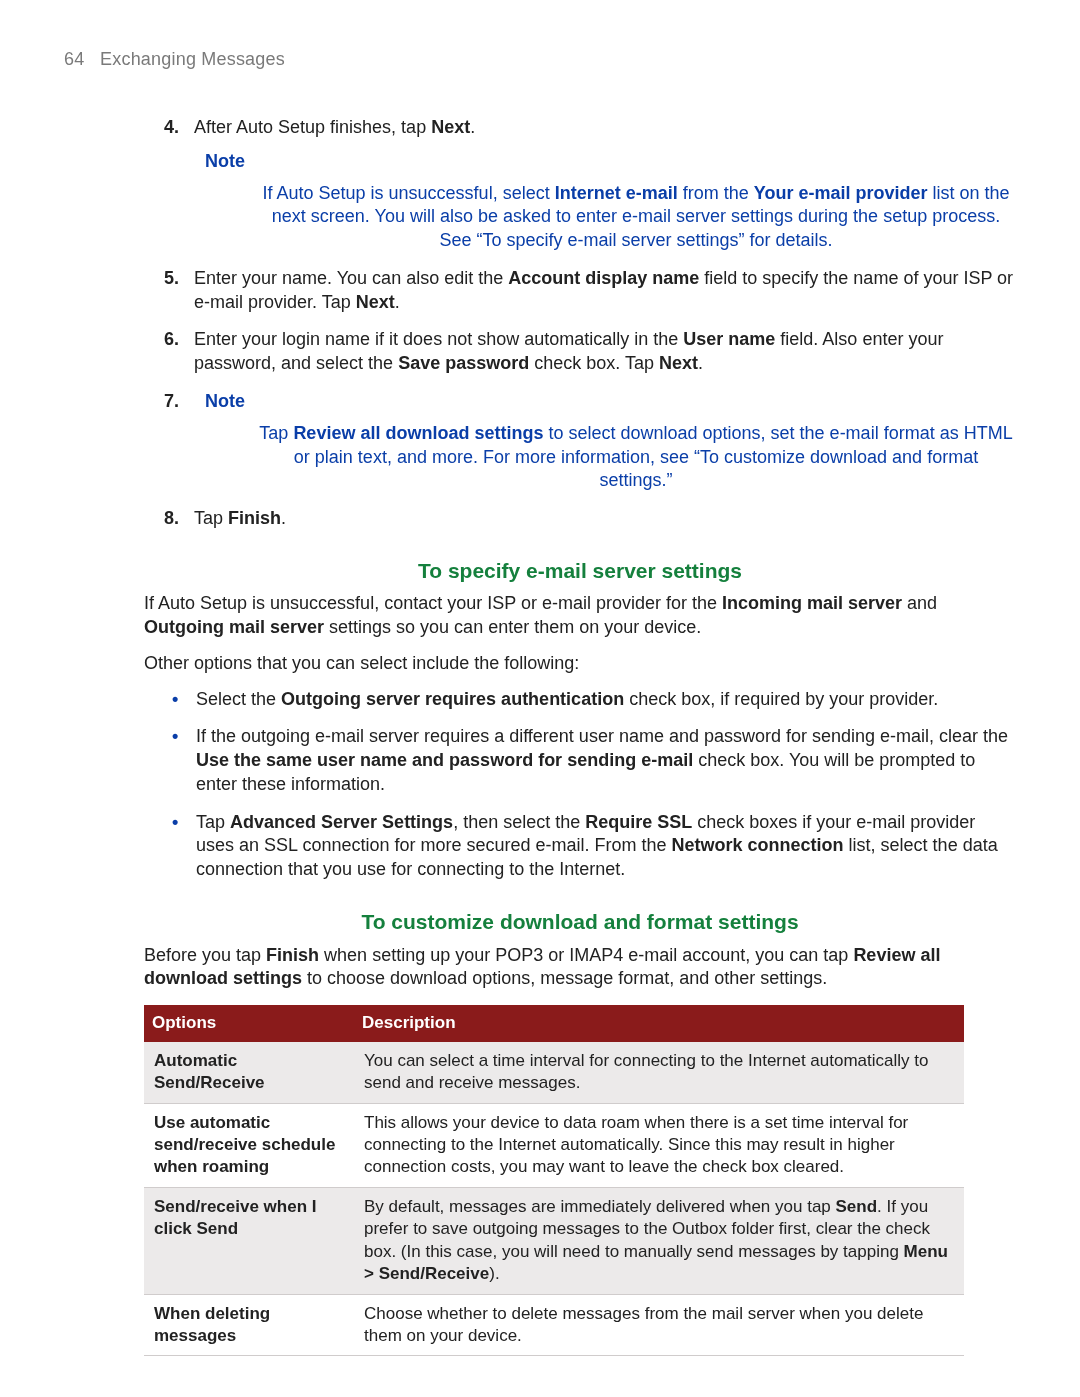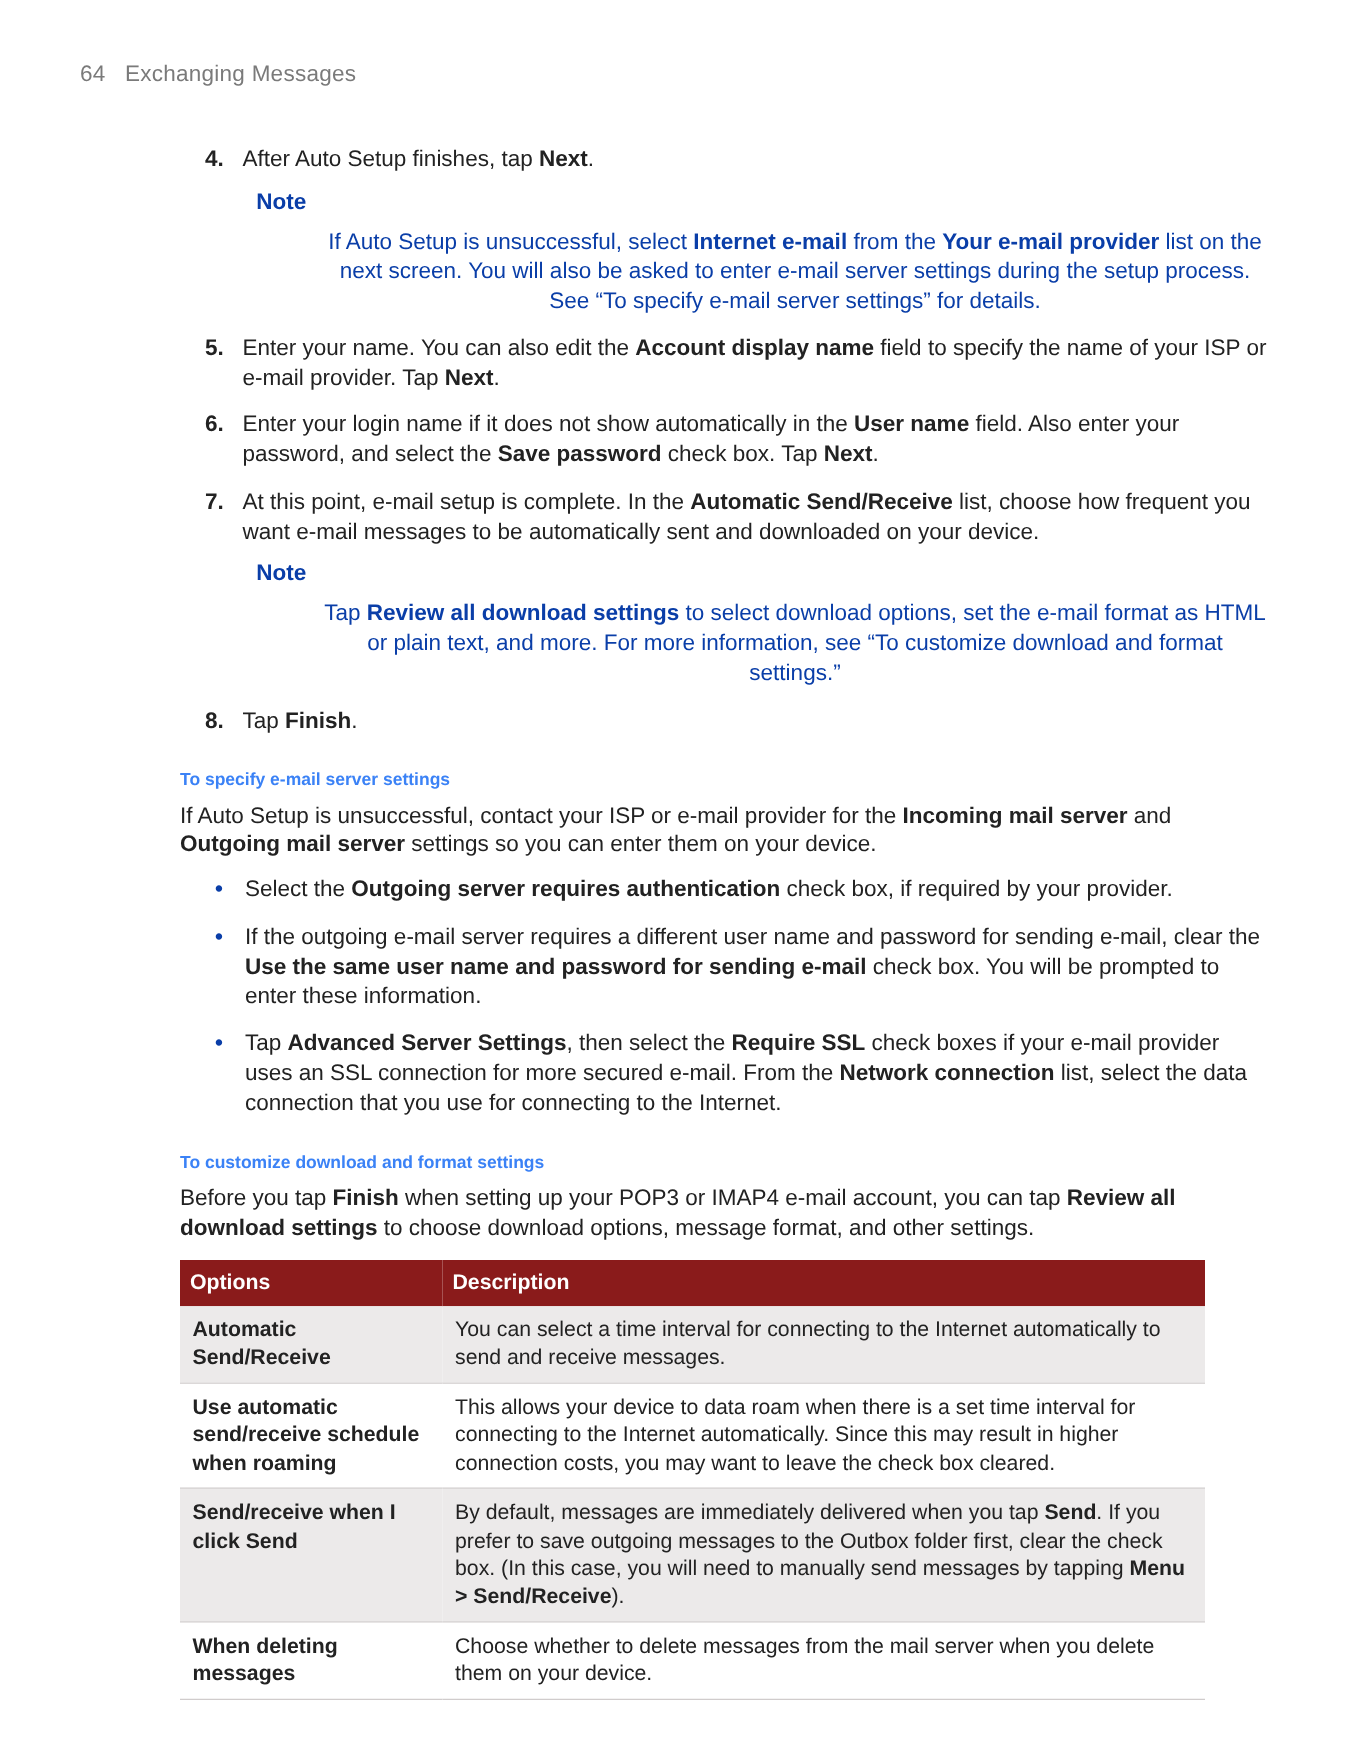--- a/index.html
+++ b/index.html
@@ -17,21 +17,21 @@
   ol.steps { list-style:none; padding:0; margin:0 0 0 100px; }
   ol.steps > li { position:relative; padding-left:30px; margin-bottom:14px; }
   ol.steps > li .num { position:absolute; left:0; font-weight:700; }
 
   
   .note-block { display:flex; margin:10px 0 14px 0;text-align:center; }
   .note-block .note-label { color:#0a3ea8; font-weight:700; flex:0 0 62px; }
   .note-block .note-body  { color:#0a3ea8; flex:1;margin-top:32px; }
 
   
-  h3.sec { color:#3b82f6; font-weight:700; font-size:14px; margin:26px 0 8px 0; padding-left:80px; }
+  h3.sec { color:#15803d; font-weight:700; font-size:21px; margin:26px 0 8px 0; padding-left:80px;text-align:center; }
 
   
   .body-para { margin:0 0 12px 0; padding-left:80px; }
 
   
   ul.bul { list-style:none; padding:0; margin:0 0 0 108px; }
   ul.bul > li { position:relative; padding-left:24px; margin-bottom:14px; }
   ul.bul > li::before { content:"•"; position:absolute; left:0; color:#0a3ea8; font-weight:700; }
 
   
@@ -81,43 +81,41 @@
 
     <li>
       <span class="num">6.</span>
       <span>
         <span>Enter your login name if it does not show automatically in the </span><b>User name</b><span> field. Also enter your password, and select the </span><b>Save password</b><span> check box. Tap </span><b>Next</b><span>.</span>
       </span>
     </li>
 
     <li>
       <span class="num">7.</span>
-      <span>
-        <span>At this point, e-mail setup is complete. In the </span><b>Automatic Send/Receive</b><span> list, choose how frequent you want e-mail messages to be automatically sent and downloaded on your device.</span>
-      </span>
       <div class="note-block">
         <div class="note-label">Note</div>
         <div class="note-body">
           <span>Tap </span><b>Review all download settings</b><span> to select download options, set the e-mail format as HTML or plain text, and more. For more information, see “To customize download and format settings.”</span>
         </div>
       </div>
     </li>
 
     <li>
       <span class="num">8.</span>
       <span>
         <span>Tap </span><b>Finish</b><span>.</span>
       </span>
     </li>
   </ol>
 
   <h3 class="sec">To specify e-mail server settings</h3>
   <p class="body-para">
     <span>If Auto Setup is unsuccessful, contact your ISP or e-mail provider for the </span><b>Incoming mail server</b><span> and </span><b>Outgoing mail server</b><span> settings so you can enter them on your device.</span>
   </p>
+  <p class="body-para">Other options that you can select include the following:</p>
 
   <ul class="bul">
     <li>
       <span>Select the </span><b>Outgoing server requires authentication</b><span> check box, if required by your provider.</span>
     </li>
     <li>
       <span>If the outgoing e-mail server requires a different user name and password for sending e-mail, clear the </span><b>Use the same user name and password for sending e-mail</b><span> check box. You will be prompted to enter these information.</span>
     </li>
     <li>
       <span>Tap </span><b>Advanced Server Settings</b><span>, then select the </span><b>Require SSL</b><span> check boxes if your e-mail provider uses an SSL connection for more secured e-mail. From the </span><b>Network connection</b><span> list, select the data connection that you use for connecting to the Internet.</span>

